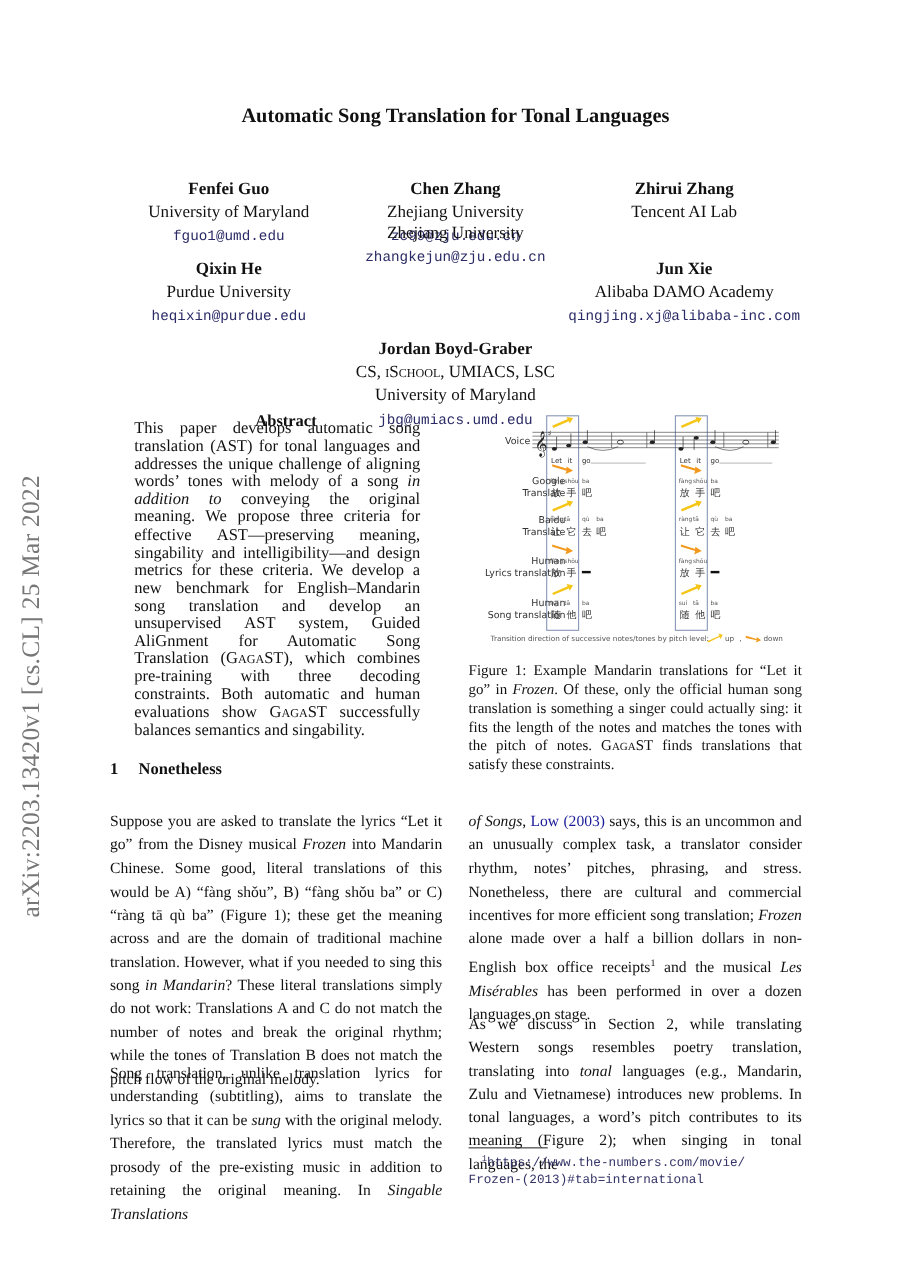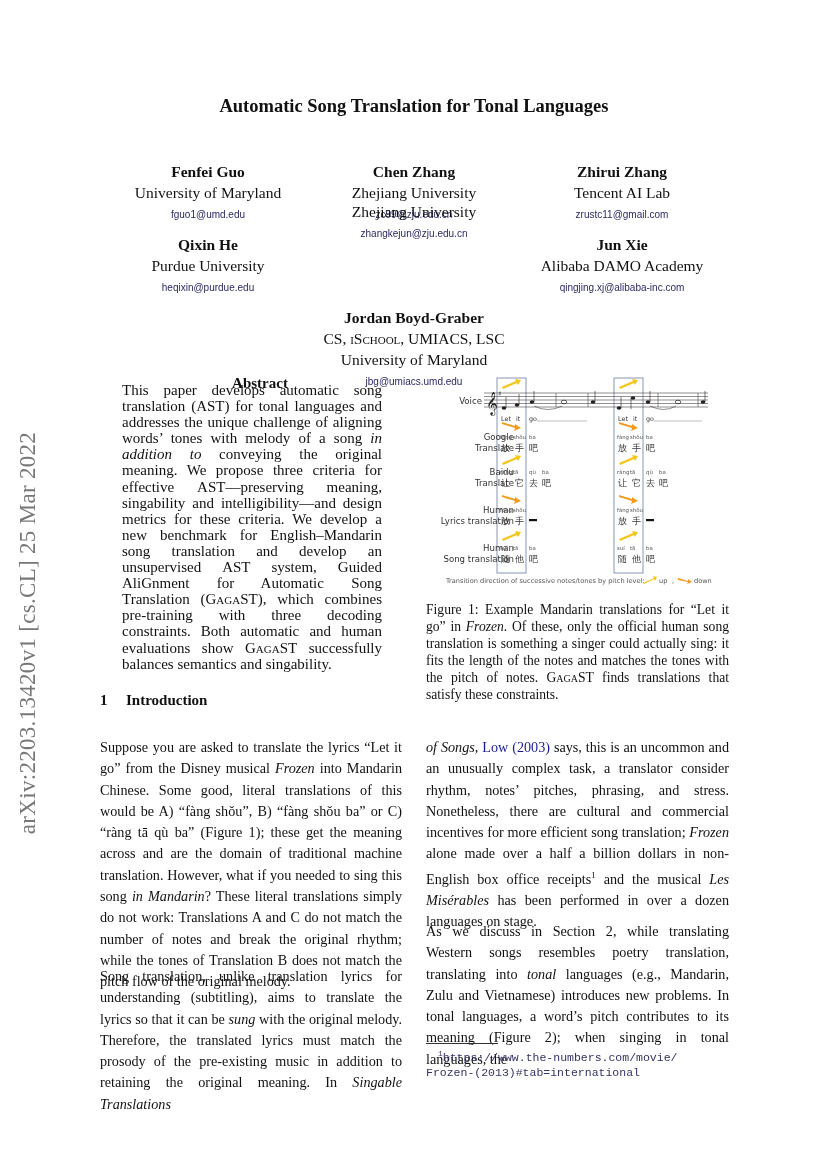--- a/index.html
+++ b/index.html
@@ -3,21 +3,21 @@
 <meta charset="utf-8">
 <style>
   html, body { margin:0; padding:0; background:#ffffff; }
   body { width:828px; height:1171px; position:relative; overflow:hidden; font-family:"Liberation Serif", serif; color:#111; }
   .abs { position:absolute; }
   .center { text-align:center; }
   .title { left:0; width:828px; top:96px; font-size:18.5px; font-weight:bold; }
   .author { width:220px; text-align:center; }
   .aname { font-size:15.5px; font-weight:bold; line-height:20px;margin-top:34px; }
   .aff { font-size:15.5px; line-height:21px; }
-  .email { font-family:Liberation Sans, sans-serif; font-size:10px; color:#2a2a66; line-height:24px; }
+  .email { font-family:Liberation Mono, monospace; font-size:13px; color:#2a2a66; line-height:24px; }
   .sc { font-variant:small-caps; }
   .arxiv { left:-252px; top:620px; width:560px; transform:rotate(-90deg); transform-origin:center; font-size:23px; color:#777; text-align:center; white-space:nowrap; letter-spacing:0.3px; }
   .col { font-size:14.2px; line-height:21.3px; text-align:justify; }
   .col p { margin:0; }
   .abstract-h { left:110px; width:300px; top:375px; font-size:15px; font-weight:bold; text-align:center; }
   .abstract { left:122px; width:260px; top:382px; font-size:15px; line-height:16.1px; text-align:justify; }
   .sec-h { left:100px; top:692px; font-size:15px; font-weight:bold; }
   .sec-h .num { display:inline-block; width:26px; }
   .p1 { left:100px; width:302px; top:737px; }
   .p2 { left:100px; width:302px; top:966px; }
@@ -46,21 +46,20 @@
   <div class="email">fguo1@umd.edu</div>
 </div>
 <div class="abs author" style="left:304px; top:128px;">
   <div class="aname">Chen Zhang</div>
   <div class="aff">Zhejiang University</div>
   <div class="email">zc99@zju.edu.cn</div>
 </div>
 <div class="abs author" style="left:512px; top:128px;">
   <div class="aname">Zhirui Zhang</div>
   <div class="aff">Tencent AI Lab</div>
-  <div class="email">zrustc11@gmail.com</div>
 </div>
 
 <div class="abs author" style="left:98px; top:201px;">
   <div class="aname">Qixin He</div>
   <div class="aff">Purdue University</div>
   <div class="email">heqixin@purdue.edu</div>
 </div>
 <div class="abs author" style="left:304px; top:201px;">
   <div class="aff">Zhejiang University</div>
   <div class="email">zhangkejun@zju.edu.cn</div>
@@ -79,21 +78,21 @@
 </div>
 
 <div class="abs arxiv">arXiv:2203.13420v1  [cs.CL]  25 Mar 2022</div>
 
 <div class="abs abstract-h">Abstract</div>
 <div class="abs abstract">
   <span>This paper develops automatic song translation (</span><span class="sc">AST</span><span>) for tonal languages and addresses the unique challenge of aligning words’ tones with melody of a song </span><i>in addition to</i><span> conveying the original meaning.  We propose three criteria for effective </span><span class="sc">AST</span><span>—preserving meaning, singability and intelligibility—and design metrics for these criteria.  We develop a new benchmark for English–Mandarin song translation and develop an unsupervised </span><span class="sc">AST</span><span> system, </span><span>Guided AliGnment for Automatic Song Translation (</span><span class="sc">GagaST</span><span>), which combines pre-training with three decoding constraints. Both automatic and human evaluations show </span><span class="sc">GagaST</span><span> successfully balances semantics and singability.</span>
 </div>
 
 <div class="abs sec-h">
-  <span class="num">1</span><span>Introduction</span>
+  <span class="num">1</span><span>Nonetheless</span>
 </div>
 
 <div class="abs col p1">
   <p><span>Suppose you are asked to translate the lyrics “Let it go” from the Disney musical </span><i>Frozen</i><span> into Mandarin Chinese.  Some good, literal translations of this would be A) “fàng shǒu”, B) “fàng shǒu ba” or C) “ràng tā qù ba” (Figure 1); these get the meaning across and are the domain of traditional machine translation. However, what if you needed to sing this song </span><i>in Mandarin</i><span>? These literal translations simply do not work: Translations A and C do not match the number of notes and break the original rhythm; while the tones of Translation B does not match the pitch flow of the original melody.</span></p>
 </div>
 <div class="abs col p2">
   <p><span>Song translation, unlike translation lyrics for understanding (subtitling), aims to translate the lyrics so that it can be </span><i>sung</i><span> with the original melody. Therefore, the translated lyrics must match the prosody of the pre-existing music in addition to retaining the original meaning.  In </span><i>Singable Translations</i></p>
 </div>
 
 <div class="abs fig">

